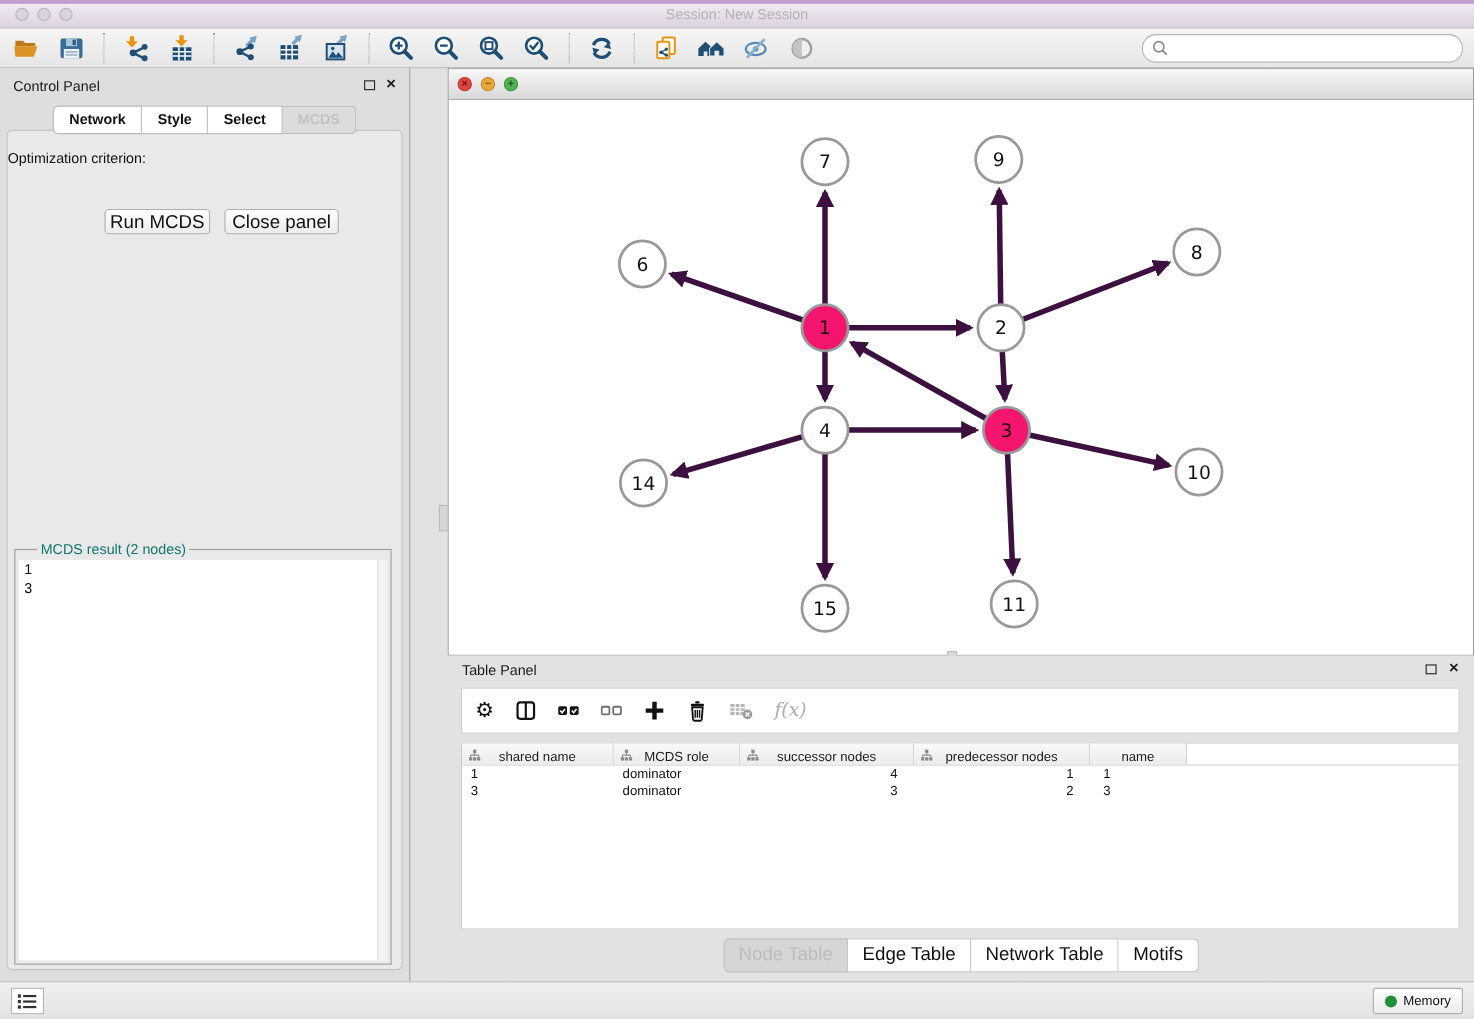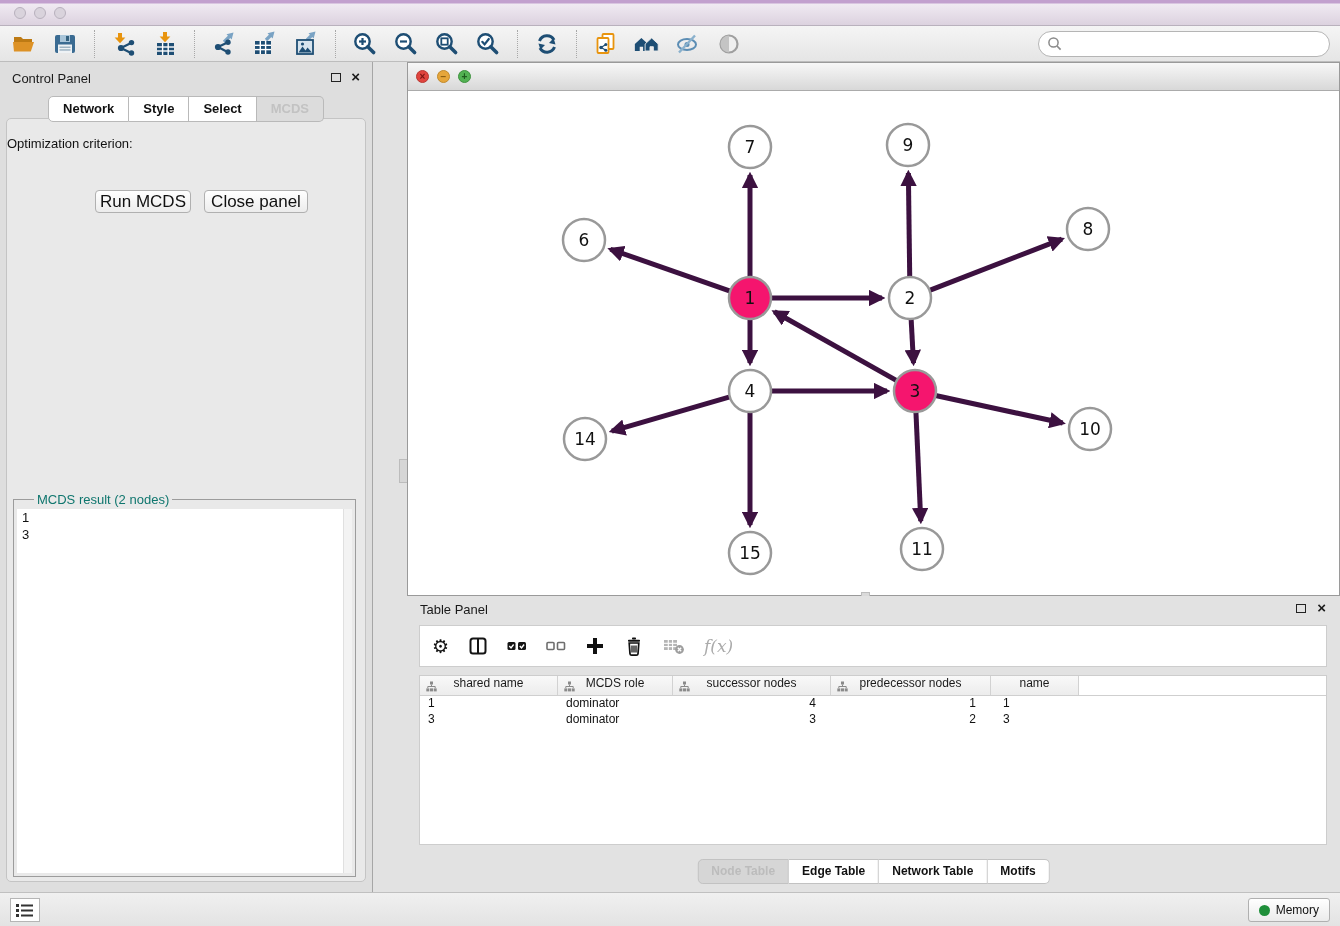--- a/index.html
+++ b/index.html
@@ -89,31 +89,31 @@
     background:#fff; border:1px solid #cdcdcd; display:flex; align-items:center; gap:19px; padding-left:12px; }
   .tp-ico { display:flex; align-items:center; justify-content:center; }
   .gear-glyph { font-size:19px; color:#141414; font-family:"DejaVu Sans",sans-serif; line-height:20px; }
   .fx-glyph { font-family:"DejaVu Serif",serif; font-style:italic; font-size:17px; color:#ababab; }
 
   .tp-table { position:absolute; left:12px; right:13px; top:79px; height:170px;
     background:#fff; border:1px solid #cdcdcd; }
   .tp-head { display:flex; height:20px; border-bottom:1px solid #cfcfcf; }
   .tp-hcell { position:relative; background:linear-gradient(#f9f9f9,#ececec);
     border-right:1px solid #d2d2d2; font-size:12px; color:#1a1a1a;
-    display:flex; align-items:flex-start; justify-content:center; }
+    display:flex; align-items:flex-end; justify-content:center; }
   .tp-hcell .sort-ico { position:absolute; left:6px; top:5px; }
   .c0{width:138px}.c1{width:115px}.c2{width:158px}.c3{width:160px}.c4{width:88px}
   .tp-row { display:flex; height:16px; font-size:12px; color:#111; }
   .tp-cell { overflow:hidden; white-space:nowrap; }
   .al{ padding-left:8px; text-align:left; }
   .ar{ padding-right:15px; text-align:right; }
   .an{ padding-left:12px; text-align:left; }
 
   .tp-tabs { position:absolute; bottom:8px; left:50%; transform:translateX(-50%); display:flex; }
-  .tp-tab { padding:4px 13px 5px; font-size:12px; font-weight:700; color:#111;
+  .tp-tab { padding:4px 13px 5px; font-size:17px; font-weight:400; color:#111;
     background:#fff; border:1px solid #c2c2c2; border-left:none;margin-top:40px; }
   .tp-tab:first-child { border-left:1px solid #c2c2c2; border-radius:5px 0 0 5px; }
   .tp-tab:last-child { border-radius:0 5px 5px 0; }
   .tp-tab.selected { background:#d6d6d6; color:#bcbcbc; }
 
   
   .status-bar { position:absolute; left:0; top:892px; width:1340px; height:34px;
     background:linear-gradient(#f0f0f0,#e3e3e3); border-top:1px solid #c0c0c0; }
   .list-btn { position:absolute; left:10px; top:5px; width:30px; height:24px;
     background:#fff; border:1px solid #b5b5b5; display:flex; align-items:center; justify-content:center; }
@@ -122,20 +122,21 @@
     display:flex; align-items:center; gap:6px; font-size:12px; color:#111; }
   .mem-dot { width:11px; height:11px; border-radius:50%; background:#1f8f3a; }
 </style>
 </head>
 <body>
 
 <div class="titlebar">
   <span class="tl-gray t1"></span>
   <span class="tl-gray t2"></span>
   <span class="tl-gray t3"></span>
+  <div class="titlebar-text">Session: New Session</div>
 </div>
 
 <div class="toolbar">
   <span class="tb-btn">
     <svg width="26" height="26" viewBox="0 0 26 26">
       <path d="M3 6 h7 l2 2 h9 v3 H3 z" fill="#bd7a14"></path>
       <path d="M2 11 h21 l-3.2 9.5 H3 z" fill="#dd9226"></path>
     </svg>
   </span>
   <span class="tb-btn">

